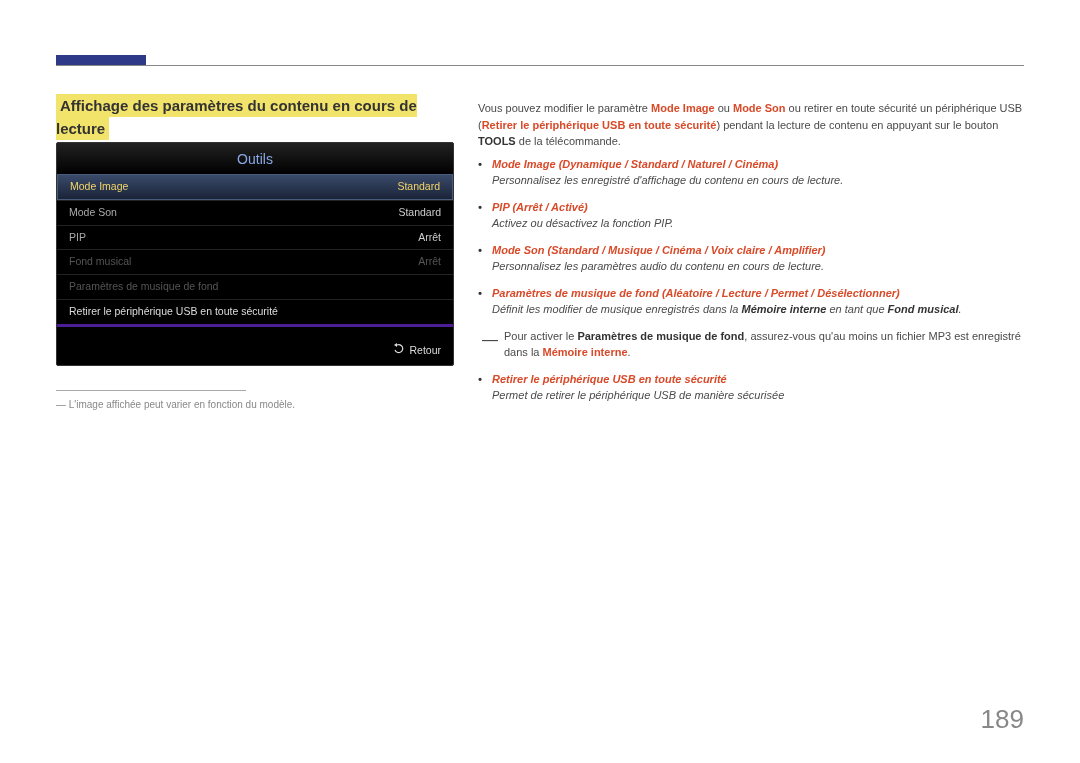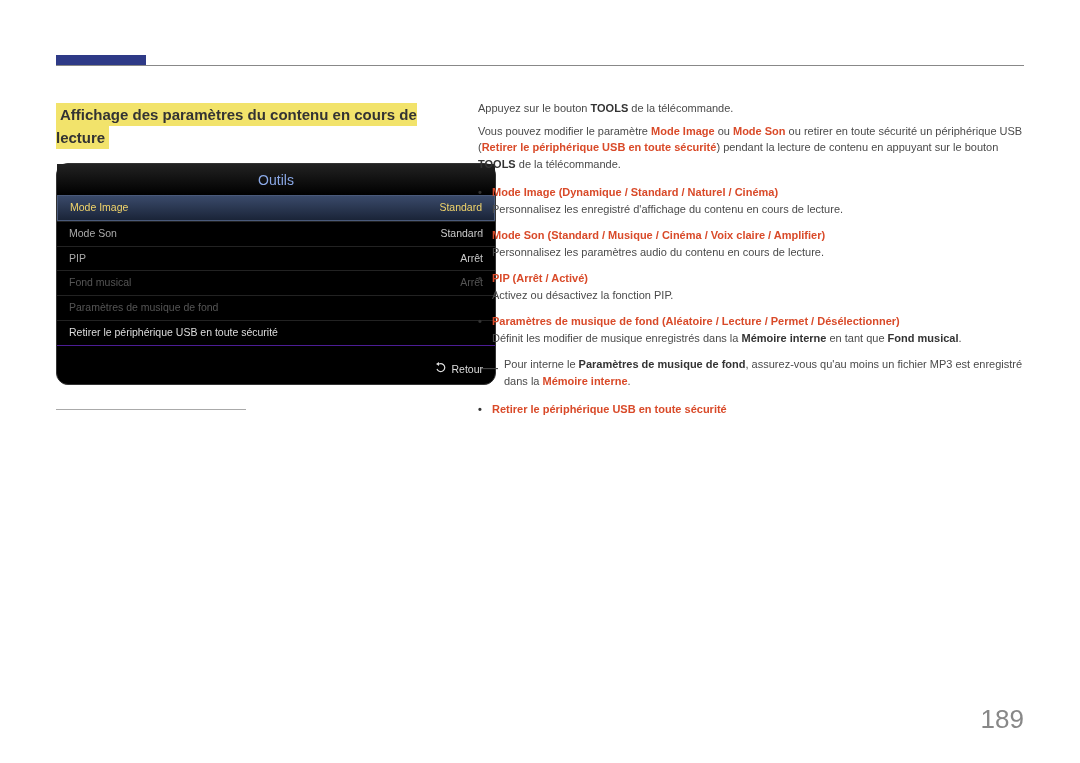--- a/index.html
+++ b/index.html
@@ -24,38 +24,38 @@
     position: absolute;
     top: 55px;
     left: 56px;
     width: 90px;
     height: 10px;
     background: #2e3a87;
   }
   .left-col {
     position: absolute;
     left: 56px;
-    top: 104px;
+    top: 95px;
     width: 400px;
   }
   .section-title {
     background: #f2e36b;
     color: #333;
     font-size: 15px;
     font-weight: bold;
     padding: 3px 4px;
     display: inline;
     line-height: 1.5;
   }
   .outils-box {
-    margin-top: 14px;
+    margin-top: 2px;
     background: #000;
     border: 1px solid #333;
-    border-radius: 12px;
-    width: 440px;
+    border-radius: 2px;
+    width: 398px;
     font-size: 10.5px;
     color: #aaa;
   }
   .outils-title {
     text-align: center;
     color: #8aa8e6;
     font-size: 14px;
     padding: 6px 0 4px;
     background: linear-gradient(#222,#000);
     font-weight: normal;
@@ -69,21 +69,21 @@
   .outils-row.selected {
     background: linear-gradient(#3a4a6a,#1a2438);
     color: #f2d56b;
     border: 1px solid #4a5a7a;
   }
   .outils-row.selected .val { color: #f2d56b; }
   .outils-row.dim { color: #555; }
   .outils-row .val { color: #ccc; }
   .outils-row.dim .val { color: #555; }
   .outils-footer {
-    border-top: 1px solid #4c1d95;
+    border-top: 3px solid #4c1d95;
     text-align: right;
     padding: 16px 12px 6px;
     color: #ddd;
   }
   .return-icon {
     display: inline-block;
     vertical-align: middle;
     margin-right: 4px;
   }
   .footnote-rule {
@@ -98,21 +98,21 @@
   }
   .right-col {
     position: absolute;
     left: 478px;
     top: 100px;
     width: 548px;
   }
   .para { margin-bottom: 6px; }
   .bold { font-weight: bold; color: #333; }
   .red { color: #d94a29; font-weight: bold; }
-  ul.bullets { list-style: none; margin-top: 12px; }
+  ul.bullets { list-style: none; margin-top: 6px; font-style: italic; }
   ul.bullets > li { position: relative; padding-left: 14px; margin-bottom: 10px; }
   ul.bullets > li::before {
     content: "•";
     position: absolute;
     left: 0;
     top: 0;
     color: #333;
     font-weight: bold;
   }
   .note {
@@ -182,53 +182,55 @@
       <span class="return-icon">
         <svg width="12" height="12" viewBox="0 0 12 12">
             <path d="M4 2 A4 4 0 1 1 2 7" fill="none" stroke="#ddd" stroke-width="1.2"></path>
             <path d="M4 0 L4 4 L1 2 Z" fill="#ddd"></path>
           </svg>
       </span><span>Retour</span>
     </div>
   </div>
 
   <div class="footnote-rule"></div>
+  <div class="footnote">
+    <span>―</span>
+    <span>L'image affichée peut varier en fonction du modèle.</span>
+  </div>
 </div>
 
 <div class="right-col">
-  <p class="para">
-    <span>Appuyez sur le bouton </span><span class="bold">TOOLS</span><span> de la télécommande.</span>
-  </p>
   <p class="para">
     <span>Vous pouvez modifier le paramètre </span><span class="red">Mode Image</span><span> ou </span><span class="red">Mode Son</span><span> ou retirer en toute sécurité un périphérique USB (</span><span class="red">Retirer le périphérique USB en toute sécurité</span><span>) pendant la lecture de contenu en appuyant sur le bouton </span><span class="bold">TOOLS</span><span> de la télécommande.</span>
   </p>
 
   <ul class="bullets">
     <li>
       <span class="red">Mode Image</span><span class="red"> (Dynamique / Standard / Naturel / Cinéma)</span><br>
       <span>Personnalisez les enregistré d'affichage du contenu en cours de lecture.</span>
     </li>
     <li>
+      <span class="red">PIP</span><span class="red"> (Arrêt / Activé)</span><br>
+      <span>Activez ou désactivez la fonction PIP.</span>
+    </li>
+    <li>
       <span class="red">Mode Son</span><span class="red"> (Standard / Musique / Cinéma / Voix claire / Amplifier)</span><br>
       <span>Personnalisez les paramètres audio du contenu en cours de lecture.</span>
     </li>
     <li>
-      <span class="red">PIP</span><span class="red"> (Arrêt / Activé)</span><br>
-      <span>Activez ou désactivez la fonction PIP.</span>
-    </li>
-    <li>
       <span class="red">Paramètres de musique de fond</span><span class="red"> (Aléatoire / Lecture / Permet / Désélectionner)</span><br>
       <span>Définit les modifier de musique enregistrés dans la </span><span class="bold">Mémoire interne</span><span> en tant que </span><span class="bold">Fond musical</span><span>.</span>
     </li>
   </ul>
 
   <div class="note">
-    <span>Pour interne le </span><span class="bold">Paramètres de musique de fond</span><span>, assurez-vous qu'au moins un fichier MP3 est enregistré dans la </span><span class="red">Mémoire interne</span><span>.</span>
+    <span>Pour activer le </span><span class="bold">Paramètres de musique de fond</span><span>, assurez-vous qu'au moins un fichier MP3 est enregistré dans la </span><span class="red">Mémoire interne</span><span>.</span>
   </div>
 
   <ul class="bullets">
     <li>
       <span class="red">Retirer le périphérique USB en toute sécurité</span><br>
+      <span>Permet de retirer le périphérique USB de manière sécurisée</span>
     </li>
   </ul>
 </div>
 
 <div class="page-num">189</div>
 
 </body></html>

